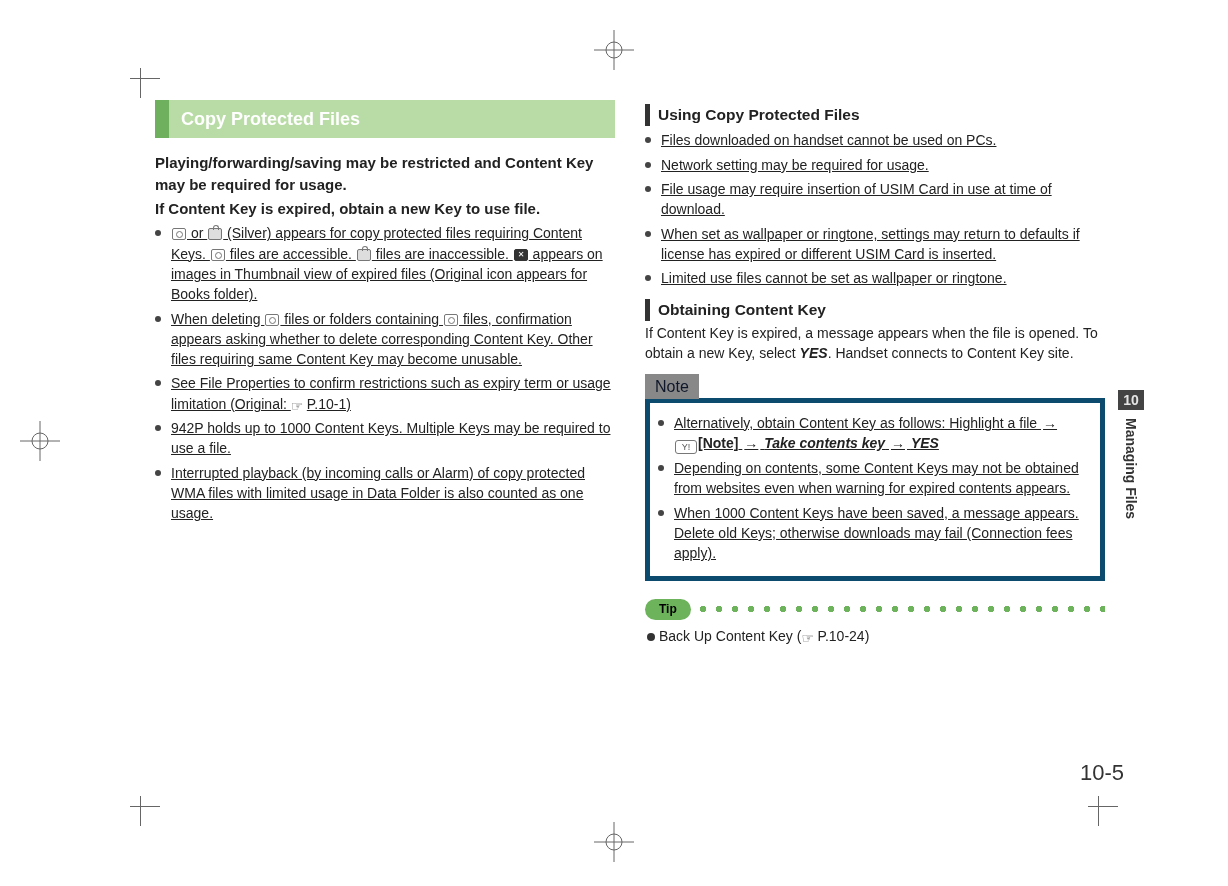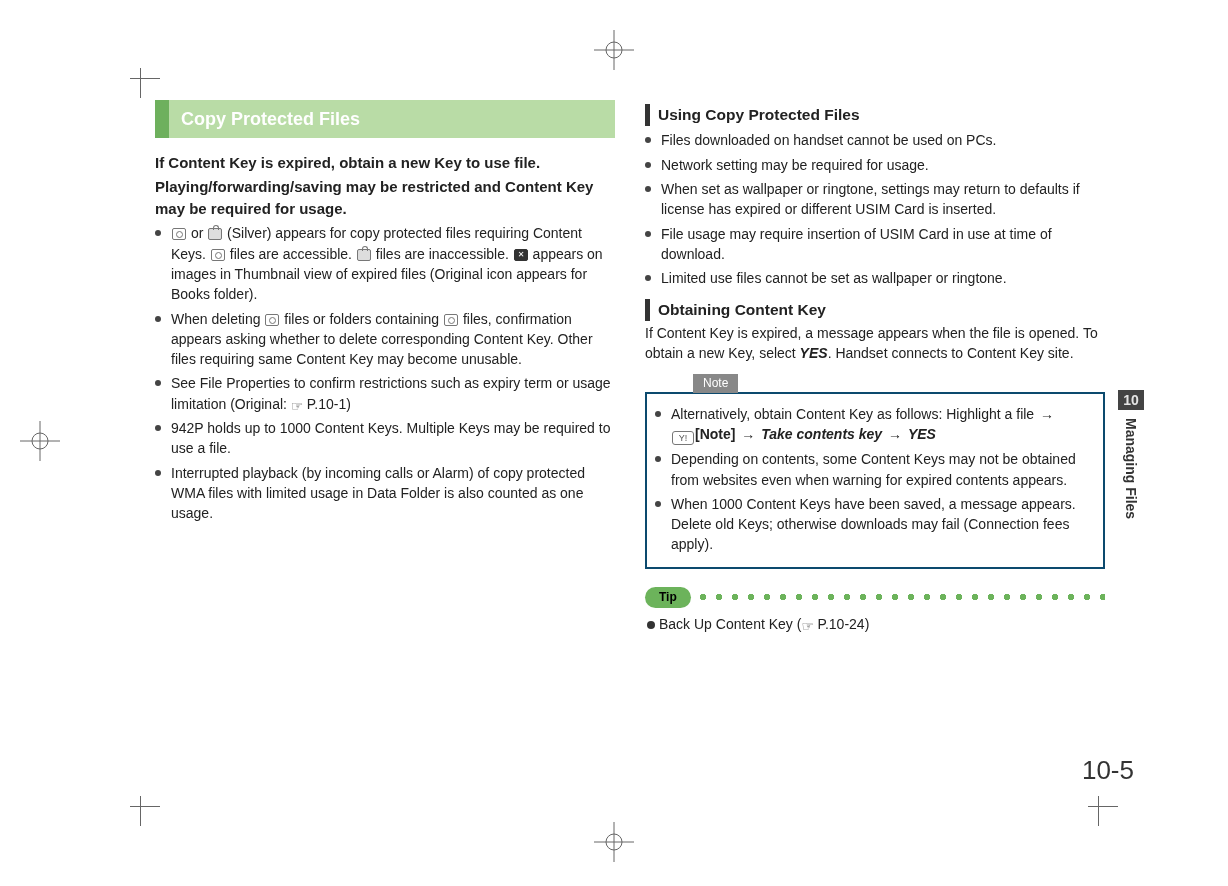--- a/index.html
+++ b/index.html
@@ -62,45 +62,45 @@
     font-weight: bold;
     font-size: 15px;
     margin-bottom: 2px;
   }
 
   ul.bullets { list-style: none; margin-top: 4px; }
   ul.bullets > li {
     position: relative;
     padding-left: 16px;
     margin-bottom: 4px;
+    text-decoration: underline;
   }
   ul.bullets > li::before {
     content: "";
     position: absolute;
     left: 0; top: 7px;
     width: 6px; height: 6px;
     border-radius: 50%;
     background: #444;
   }
 
   .subhead-row { display: flex; margin-bottom: 2px; margin-top: 4px; }
   .subhead-row .vbar { width: 5px; background: #333; margin-right: 8px; }
   .subhead-row .txt { font-weight: bold; font-size: 15.5px; }
 
   .note-label {
     display: inline-block;
     background: #888;
-    color: #ffffff;
-    font-size: 12px;
+    color: #0f172a;
+    font-size: 16px;
     padding: 1px 10px;
     margin-top: 10px;
-    margin-left: 48px;
   }
   .note-box {
-    border: 2px solid #0c4a6e;
+    border: 5px solid #0c4a6e;
     padding: 6px 8px 8px 8px;
     margin-top: -1px;
   }
   .note-box ul.bullets > li::before { background: #444; }
 
   .tip-row {
     display: flex;
     align-items: center;
     margin-top: 18px;
     gap: 8px;
@@ -144,23 +144,23 @@
   .side-tab .vt {
     writing-mode: vertical-rl;
     font-weight: bold;
     font-size: 14px;
     padding: 8px 5px;
     color: #333;
   }
 
   .page-num {
     position: absolute;
-    right: 94px;
+    right: 104px;
     bottom: 100px;
-    font-size: 26px;
+    font-size: 22px;
     color: #333;
   }
 
   .ico {
     display: inline-block;
     vertical-align: -2px;
     width: 14px; height: 12px;
     border: 1px solid #777;
     border-radius: 2px;
     position: relative;
@@ -224,22 +224,22 @@
 <div class="crop br"></div>
 
 <div class="page">
 
   <div class="col">
     <div class="section-title">
       <div class="bar"></div>
       <div class="label">Copy Protected Files</div>
     </div>
 
+    <p class="lead">Playing/forwarding/saving may be restricted and Content Key may be required for usage.</p>
     <p class="lead">If Content Key is expired, obtain a new Key to use file.</p>
-    <p class="lead">Playing/forwarding/saving may be restricted and Content Key may be required for usage.</p>
 
     <ul class="bullets">
       <li>
         <span class="ico key"></span><span> or </span><span class="ico lock"></span><span> (Silver) appears for copy protected files requiring Content Keys. </span><span class="ico key"></span><span> files are accessible. </span><span class="ico lock"></span><span> files are inaccessible. </span><span class="ico dark"></span><span> appears on images in Thumbnail view of expired files (Original icon appears for Books folder).</span>
       </li>
       <li>
         <span>When deleting </span><span class="ico key"></span><span> files or folders containing </span><span class="ico key"></span><span> files, confirmation appears asking whether to delete corresponding Content Key. Other files requiring same Content Key may become unusable.</span>
       </li>
       <li>
         <span>See File Properties to confirm restrictions such as expiry term or usage limitation (Original: </span><span class="ico point"></span><span>P.10-1)</span>
@@ -251,22 +251,22 @@
 
   <div class="col">
 
     <div class="subhead-row">
       <div class="vbar"></div>
       <div class="txt">Using Copy Protected Files</div>
     </div>
     <ul class="bullets">
       <li>Files downloaded on handset cannot be used on PCs.</li>
       <li>Network setting may be required for usage.</li>
+      <li>File usage may require insertion of USIM Card in use at time of download.</li>
       <li>When set as wallpaper or ringtone, settings may return to defaults if license has expired or different USIM Card is inserted.</li>
-      <li>File usage may require insertion of USIM Card in use at time of download.</li>
       <li>Limited use files cannot be set as wallpaper or ringtone.</li>
     </ul>
 
     <div class="subhead-row" style="margin-top:10px">
       <div class="vbar"></div>
       <div class="txt">Obtaining Content Key</div>
     </div>
     <p>
       <span>If Content Key is expired, a message appears when the file is opened. To obtain a new Key, select </span><span class="bi">YES</span><span>. Handset connects to Content Key site.</span>
     </p>

